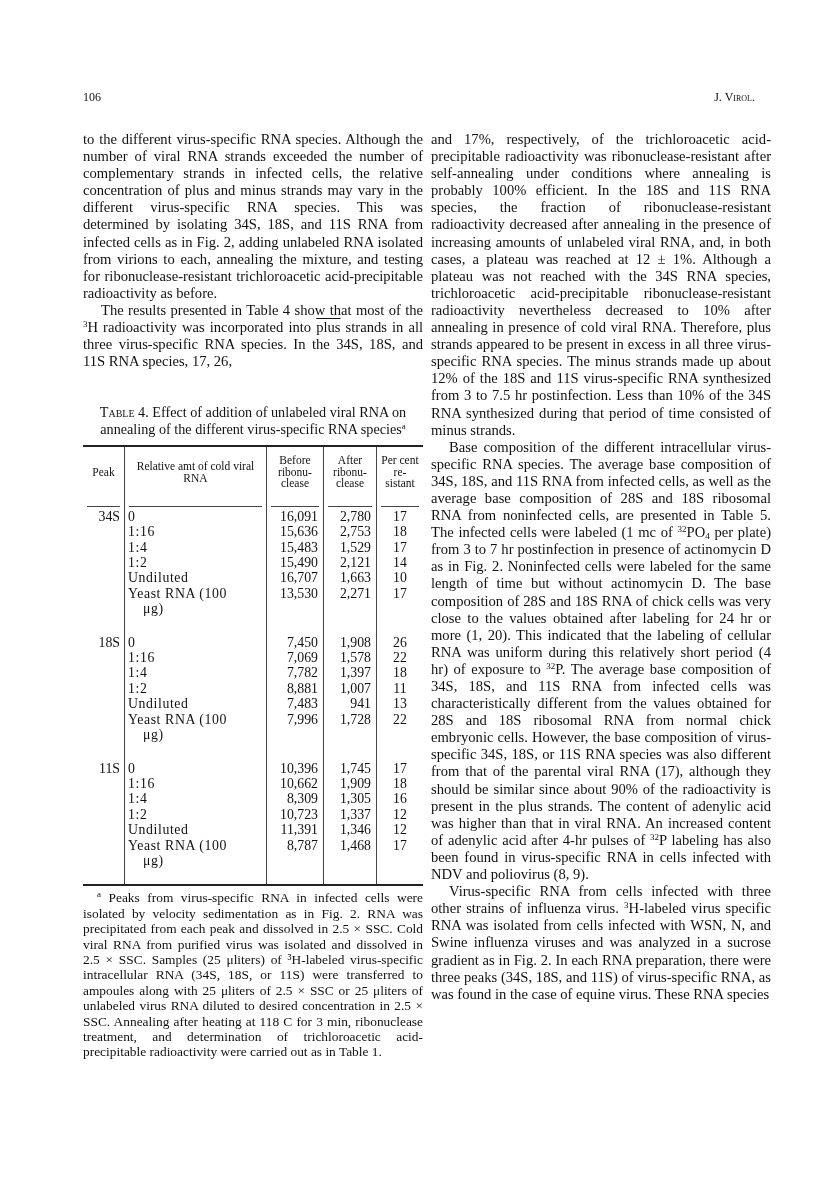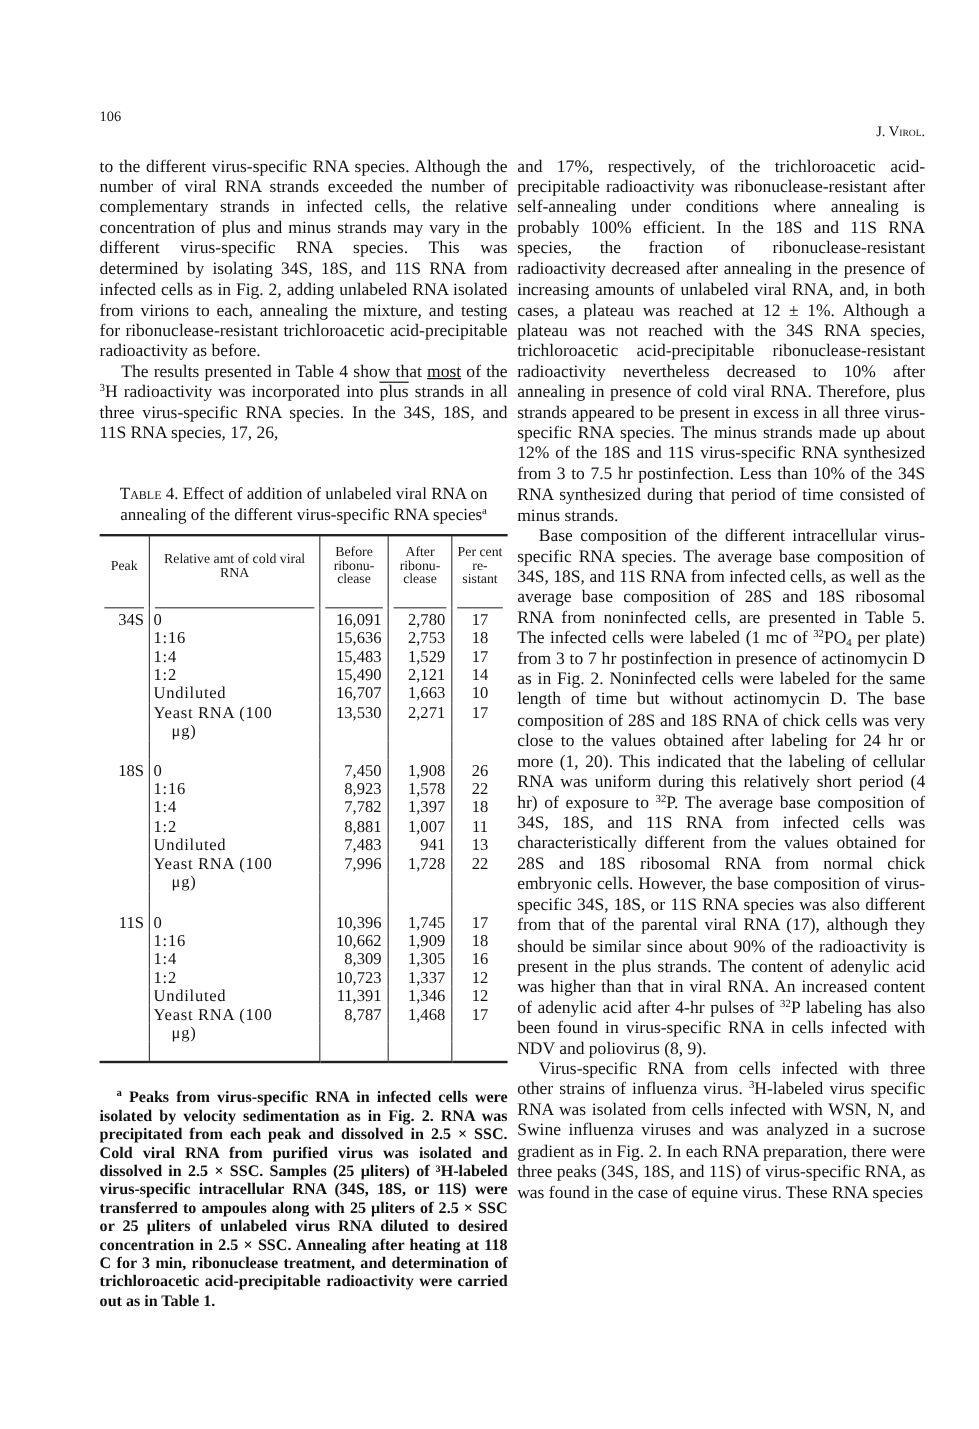--- a/index.html
+++ b/index.html
@@ -3,49 +3,49 @@
 <meta charset="utf-8">
 <style>
   html, body { margin: 0; padding: 0; background: #ffffff; }
   body {
     width: 816px; height: 1191px; position: relative; overflow: hidden;
     font-family: "Liberation Serif", "DejaVu Serif", serif; color: #111;
   }
   .header { position: absolute; top: 90px; left: 83px; width: 688px; height: 20px; font-size: 12px; }
   .header .pno { position: absolute; left: 0; top: 0; }
   .header .run { position: absolute; left: 0; right: 0; text-align: center; letter-spacing: 0.5px; }
-  .header .jn { position: absolute; right: 0; top: 0; margin-top: 12px; }
+  .header .jn { position: absolute; right: 16px; top: 0; }
   .sc { font-variant: small-caps; }
 
   .col { position: absolute; top: 131px; width: 340px; font-size: 14.6px; line-height: 17.1px; text-align: justify; }
   .col.left { left: 83px; }
   .col.right { left: 431px; }
   p { margin: 0; }
   p.ind { text-indent: 18px; }
   .it { }
   sup { font-size: 9px; line-height: 0; vertical-align: 5px; }
   sub { font-size: 9px; line-height: 0; vertical-align: -2px; }
-  .ul { text-decoration: underline; }
+  .ul { }
   .ol { text-decoration: overline; }
 
   .table-title { margin-top: 34px; text-align: center; font-size: 14.2px; line-height: 16.5px; padding: 0 6px; }
   .table-title .lbl { font-variant: small-caps; }
   table.t4 { width: 100%; border-collapse: collapse; margin-top: 8px; font-size: 13.8px; line-height: 15.4px; }
   table.t4 thead th { font-weight: normal; font-size: 11.5px; line-height: 11.5px; padding: 8px 2px 16px 2px; vertical-align: middle; text-align: center; }
   table.t4 thead tr { border-top: 2px solid #222; }
   table.t4 .vl { border-left: 1px solid #444; }
   table.t4 td { padding: 0 3px; vertical-align: top; }
   table.t4 td.num { text-align: right; padding-right: 5px; }
   table.t4 td.pct { text-align: center; }
   table.t4 td.peak { text-align: right; padding-right: 4px; width: 34px; }
   table.t4 tbody tr.first td { padding-top: 2px; }
   table.t4 tbody tr.spacer td { height: 16px; }
   table.t4 tbody tr.last td { border-bottom: 2px solid #222; }
   .hdr-rule { display: block; border-top: 1px solid #444; margin: 0 4px; }
-  .footnote { font-size: 13.4px; line-height: 15.4px; margin-top: 20px; text-align: justify; font-weight: bold; }
+  .footnote { font-size: 13.4px; line-height: 15.4px; margin-top: 4px; text-align: justify; }
   .footnote p { text-indent: 14px; }
 </style>
 </head>
 <body>
 
 <div class="header">
   <span class="pno">106</span>
   <span class="jn sc">J. Virol.</span>
 </div>
 
@@ -145,21 +145,21 @@
         <tr class="first">
           <td class="peak it">18S</td>
           <td class="vl" style="letter-spacing: 0.6px;">0</td>
           <td class="vl num">7,450</td>
           <td class="vl num">1,908</td>
           <td class="vl pct">26</td>
         </tr>
         <tr>
           <td class="peak it"></td>
           <td class="vl" style="letter-spacing: 0.6px;">1:16</td>
-          <td class="vl num">8,923</td>
+          <td class="vl num">7,069</td>
           <td class="vl num">1,578</td>
           <td class="vl pct">22</td>
         </tr>
         <tr>
           <td class="peak it"></td>
           <td class="vl" style="letter-spacing: 0.6px;">1:4</td>
           <td class="vl num">7,782</td>
           <td class="vl num">1,397</td>
           <td class="vl pct">18</td>
         </tr>

